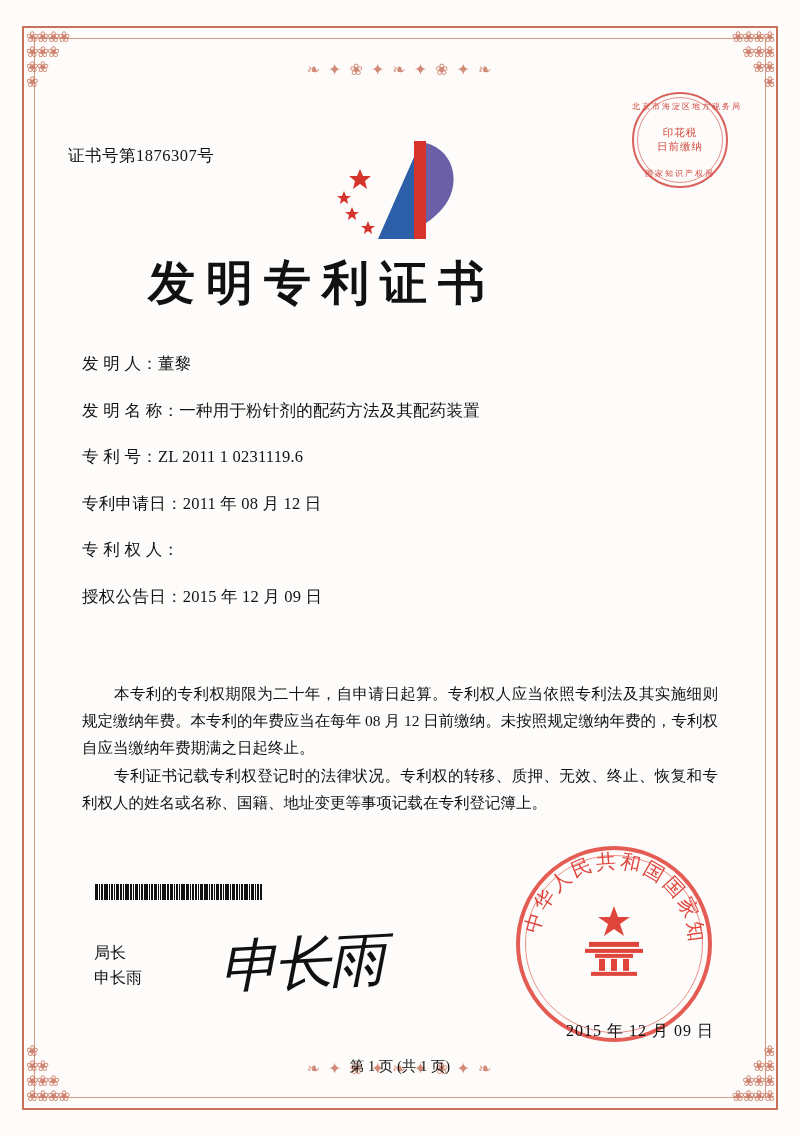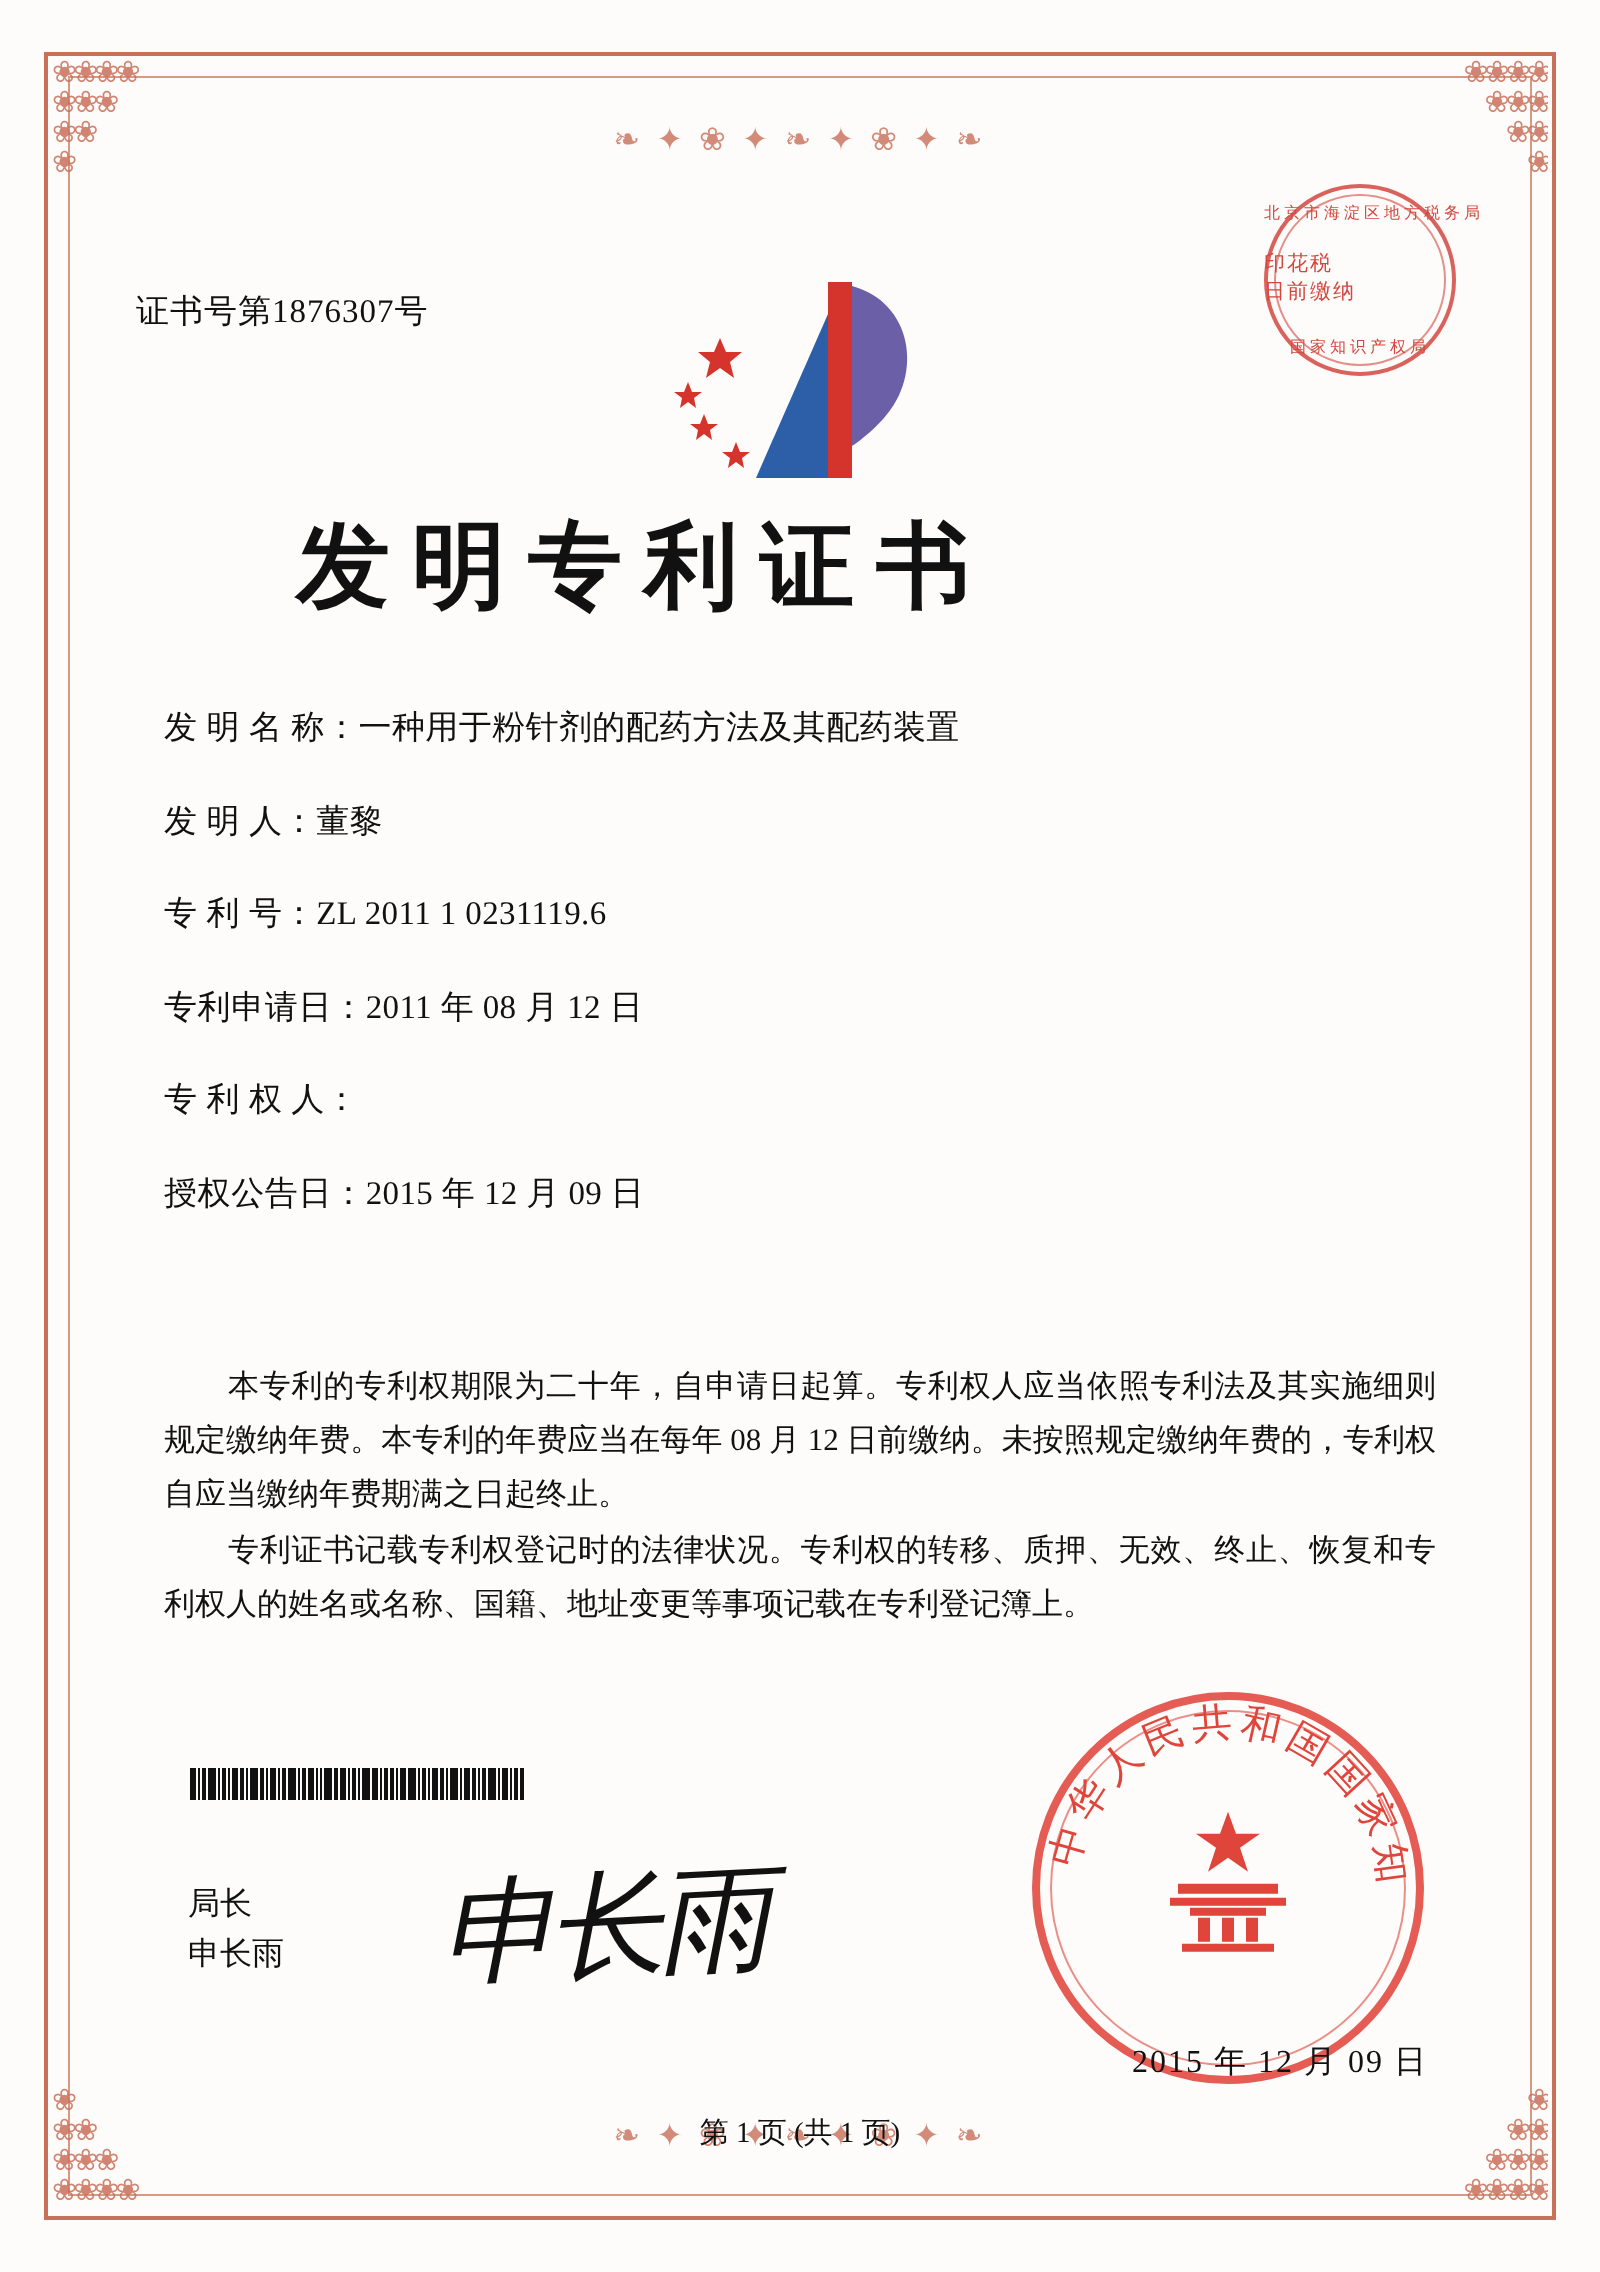--- a/index.html
+++ b/index.html
@@ -125,21 +125,21 @@
     font-size: 8px;
     letter-spacing: 2px;
     white-space: nowrap;
   }
   .tax-stamp .arc-top { top: 9px; }
   .tax-stamp .arc-bottom { bottom: 9px; }
   .tax-stamp .center {
     position: absolute;
     left: 0; right: 0;
     top: 34px;
-    text-align: left;
+    text-align: center;
     color: #d2483f;
     font-size: 10.5px;
     line-height: 14px;
     letter-spacing: 1px;
   }
 
   
   .main-title {
     position: absolute;
     left: 0;
@@ -348,26 +348,26 @@
       <div>印花税</div>
       <div>日前缴纳</div>
     </div>
     <div class="arc-bottom">国家知识产权局</div>
   </div>
 
   <div class="main-title">发明专利证书</div>
 
   <div class="fields">
     <div class="field-row">
+      <span class="field-label">发 明 人：</span>
+      <span class="field-value">董黎</span>
+    </div>
+    <div class="field-row">
       <span class="field-label">发 明 名 称：</span>
       <span class="field-value">一种用于粉针剂的配药方法及其配药装置</span>
-    </div>
-    <div class="field-row">
-      <span class="field-label">发 明 人：</span>
-      <span class="field-value">董黎</span>
     </div>
     <div class="field-row">
       <span class="field-label">专 利 号：</span>
       <span class="field-value">ZL 2011 1 0231119.6</span>
     </div>
     <div class="field-row">
       <span class="field-label">专利申请日：</span>
       <span class="field-value">2011 年 08 月 12 日</span>
     </div>
     <div class="field-row">

